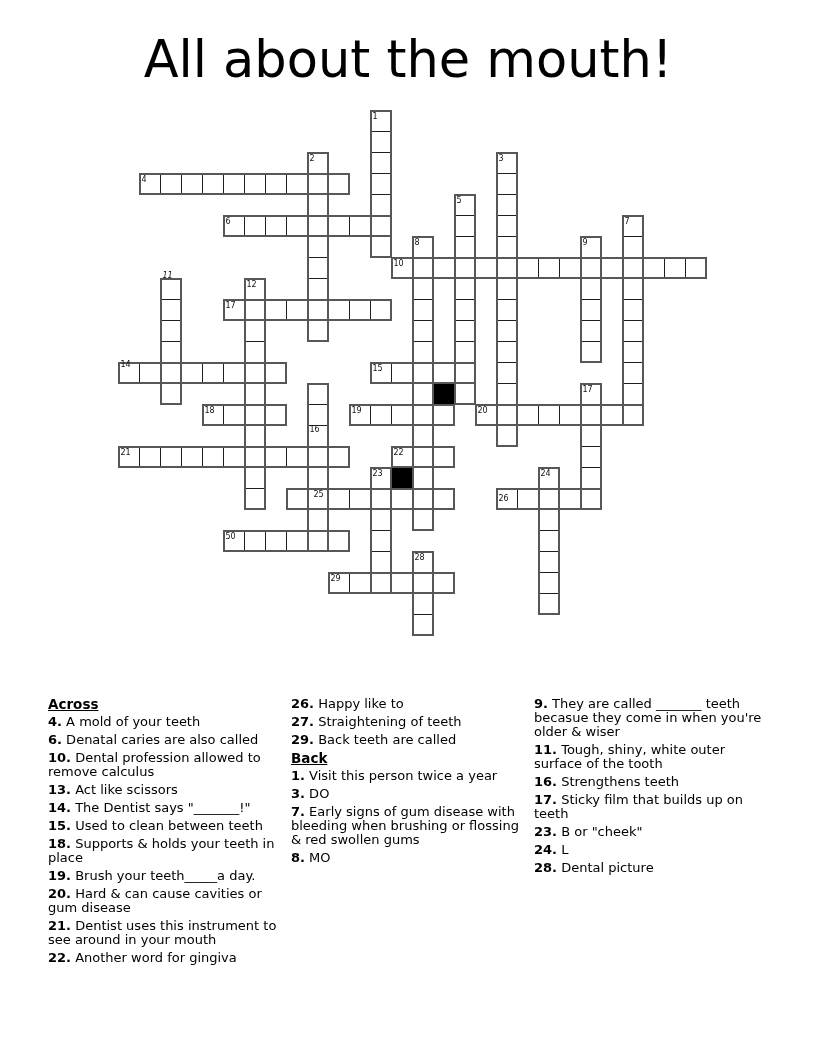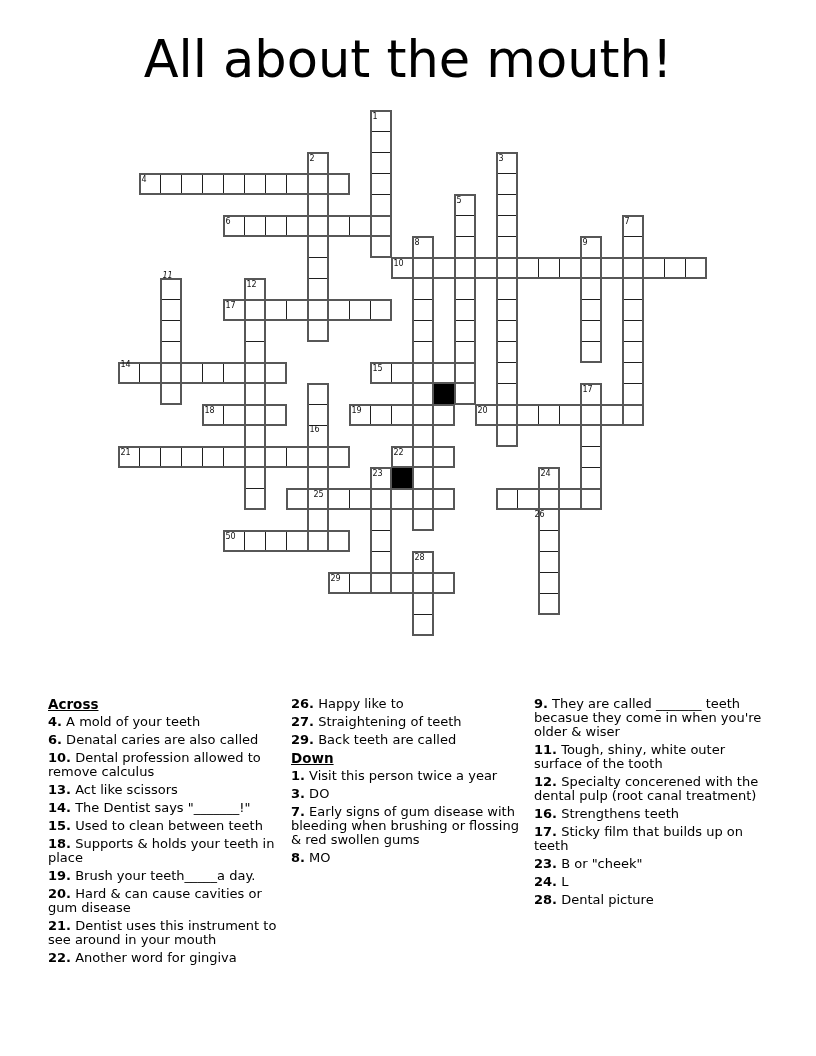--- a/index.html
+++ b/index.html
@@ -274,21 +274,21 @@
       <span class="num" style="left: 275.5px; top: 149.5px;">10</span>
       <span class="num" style="left: 107.5px; top: 191.5px;">17</span>
       <span class="num" style="left: 2.5px; top: 251px;">14</span>
       <span class="num" style="left: 254.5px; top: 254.5px;">15</span>
       <span class="num" style="left: 86.5px; top: 296.5px;">18</span>
       <span class="num" style="left: 233.5px; top: 296.5px;">19</span>
       <span class="num" style="left: 359.5px; top: 296.5px;">20</span>
       <span class="num" style="left: 2.5px; top: 338.5px;">21</span>
       <span class="num" style="left: 275.5px; top: 338.5px;">22</span>
       <span class="num" style="left: 170.5px; top: 380.5px; margin-left: 25px;">25</span>
-      <span class="num" style="left: 380.5px; top: 401px; padding-left: 36px;">26</span>
+      <span class="num" style="left: 380.5px; top: 385px;">26</span>
       <span class="num" style="left: 107.5px; top: 422.5px;">50</span>
       <span class="num" style="left: 212.5px; top: 464.5px;">29</span>
       <span class="num" style="left: 254.5px; top: 2.5px;">1</span>
       <span class="num" style="left: 191.5px; top: 44.5px;">2</span>
       <span class="num" style="left: 380.5px; top: 44.5px;">3</span>
       <span class="num" style="left: 338.5px; top: 86.5px;">5</span>
       <span class="num" style="left: 506.5px; top: 107.5px;">7</span>
       <span class="num" style="left: 296.5px; top: 128.5px;">8</span>
       <span class="num" style="left: 464.5px; top: 128.5px;">9</span>
       <span class="num" style="left: 44.5px; top: 162px; font-style: italic;">11</span>
@@ -311,30 +311,29 @@
         <div class="clue"><b>18.</b> Supports &amp; holds your teeth in place</div>
         <div class="clue"><b>19.</b> Brush your teeth_____a day.</div>
         <div class="clue"><b>20.</b> Hard &amp; can cause cavities or gum disease</div>
         <div class="clue"><b>21.</b> Dentist uses this instrument to see around in your mouth</div>
         <div class="clue"><b>22.</b> Another word for gingiva</div>
       </div>
       <div class="clue-col">
         <div class="clue"><b>26.</b> Happy like to</div>
         <div class="clue"><b>27.</b> Straightening of teeth</div>
         <div class="clue"><b>29.</b> Back teeth are called</div>
-        <div class="clue-heading">Down</div>
+        <div class="clue-heading">Back</div>
         <div class="clue"><b>1.</b> Visit this person twice a year</div>
         <div class="clue"><b>3.</b> DO</div>
         <div class="clue"><b>7.</b> Early signs of gum disease with bleeding when brushing or flossing &amp; red swollen gums</div>
         <div class="clue"><b>8.</b> MO</div>
       </div>
       <div class="clue-col">
         <div class="clue"><b>9.</b> They are called _______ teeth becasue they come in when you're older &amp; wiser</div>
         <div class="clue"><b>11.</b> Tough, shiny, white outer surface of the tooth</div>
-        <div class="clue"><b>12.</b> Specialty concerened with the dental pulp (root canal treatment)</div>
         <div class="clue"><b>16.</b> Strengthens teeth</div>
         <div class="clue"><b>17.</b> Sticky film that builds up on teeth</div>
         <div class="clue"><b>23.</b> B or "cheek"</div>
         <div class="clue"><b>24.</b> L</div>
         <div class="clue"><b>28.</b> Dental picture</div>
       </div>
     </div>
 </div>
 
 </body></html>

